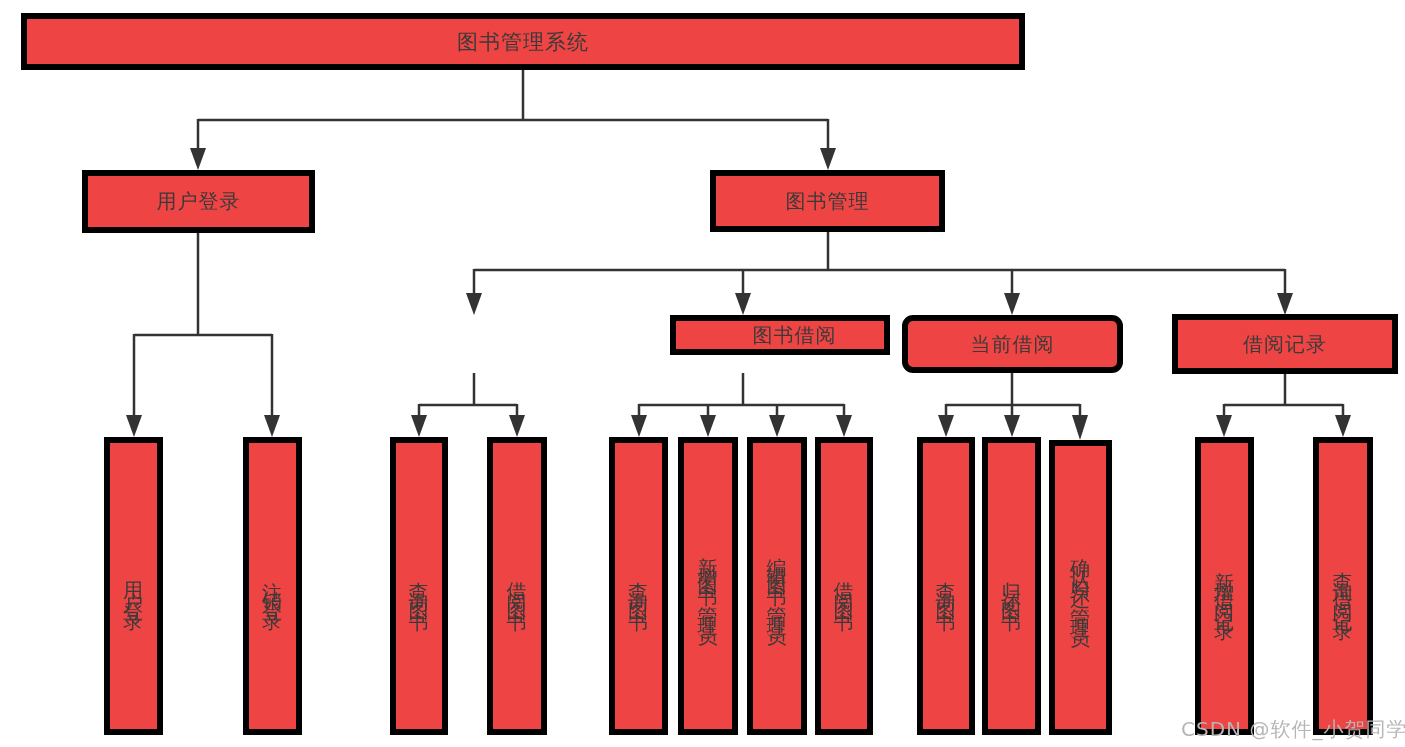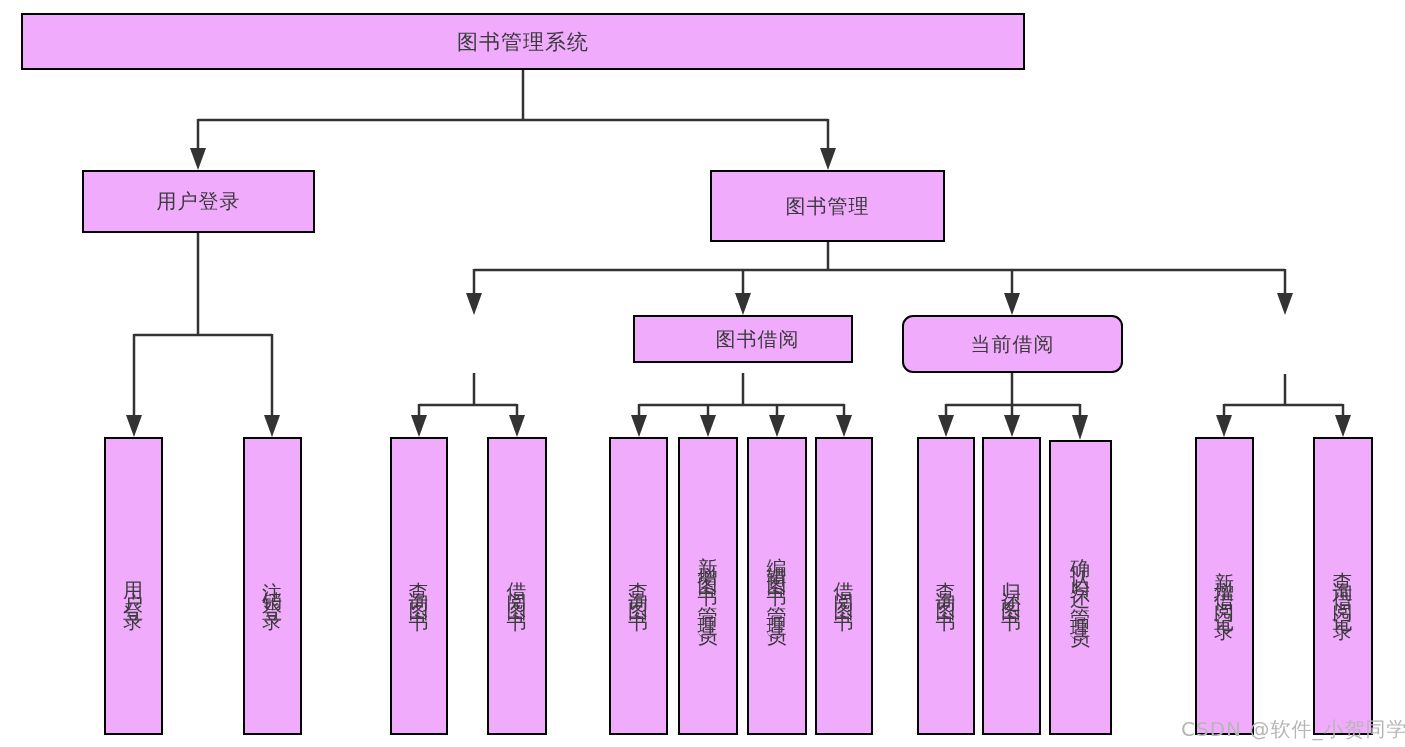--- a/index.html
+++ b/index.html
@@ -16,22 +16,22 @@
     overflow: hidden;
   }
   .wires {
     position: absolute;
     left: 0; top: 0;
     width: 1405px; height: 747px;
     pointer-events: none;
   }
   .node {
     position: absolute;
-    background: #f0abfc;
-    border: 2px solid #000000;
+    background: #ef4444;
+    border: 6px solid #000000;
     color: #3a3a3a;
     display: flex;
     align-items: center;
     justify-content: center;
     z-index: 2;
   }
   .node .hlabel {
     font-size: 20px;
     letter-spacing: 1px;
     white-space: nowrap;
@@ -127,29 +127,32 @@
     </g>
   </svg>
 
   <div class="node root" style="left:21px; top:13px; width:1004px; height:57px;">
     <span class="hlabel">图书管理系统</span>
   </div>
 
   <div class="node" style="left:82px; top:170px; width:233px; height:63px;">
     <span class="hlabel">用户登录</span>
   </div>
-  <div class="node" style="left:710px; top:170px; width:235px; height:72px;">
+  <div class="node" style="left:710px; top:170px; width:235px; height:62px;">
     <span class="hlabel">图书管理</span>
   </div>
 
-  <div class="node" style="left:633px; top:315px; width:220px; height:48px;padding-left:29px;">
+  <div class="node" style="left:670px; top:315px; width:220px; height:40px;padding-left:29px;">
     <span class="hlabel">图书借阅</span>
   </div>
   <div class="node" style="left:902px; top:315px; width:221px; height:58px;border-radius:11px;">
     <span class="hlabel">当前借阅</span>
+  </div>
+  <div class="node" style="left:1172px; top:314px; width:226px; height:60px;">
+    <span class="hlabel">借阅记录</span>
   </div>
 
   <div class="node" style="left:104px; top:437px; width:59px; height:298px;">
     <span class="vlabel">用户登录</span>
   </div>
   <div class="node" style="left:243px; top:437px; width:59px; height:298px;">
     <span class="vlabel">注销登录</span>
   </div>
 
   <div class="node" style="left:390px; top:437px; width:58px; height:298px;">

